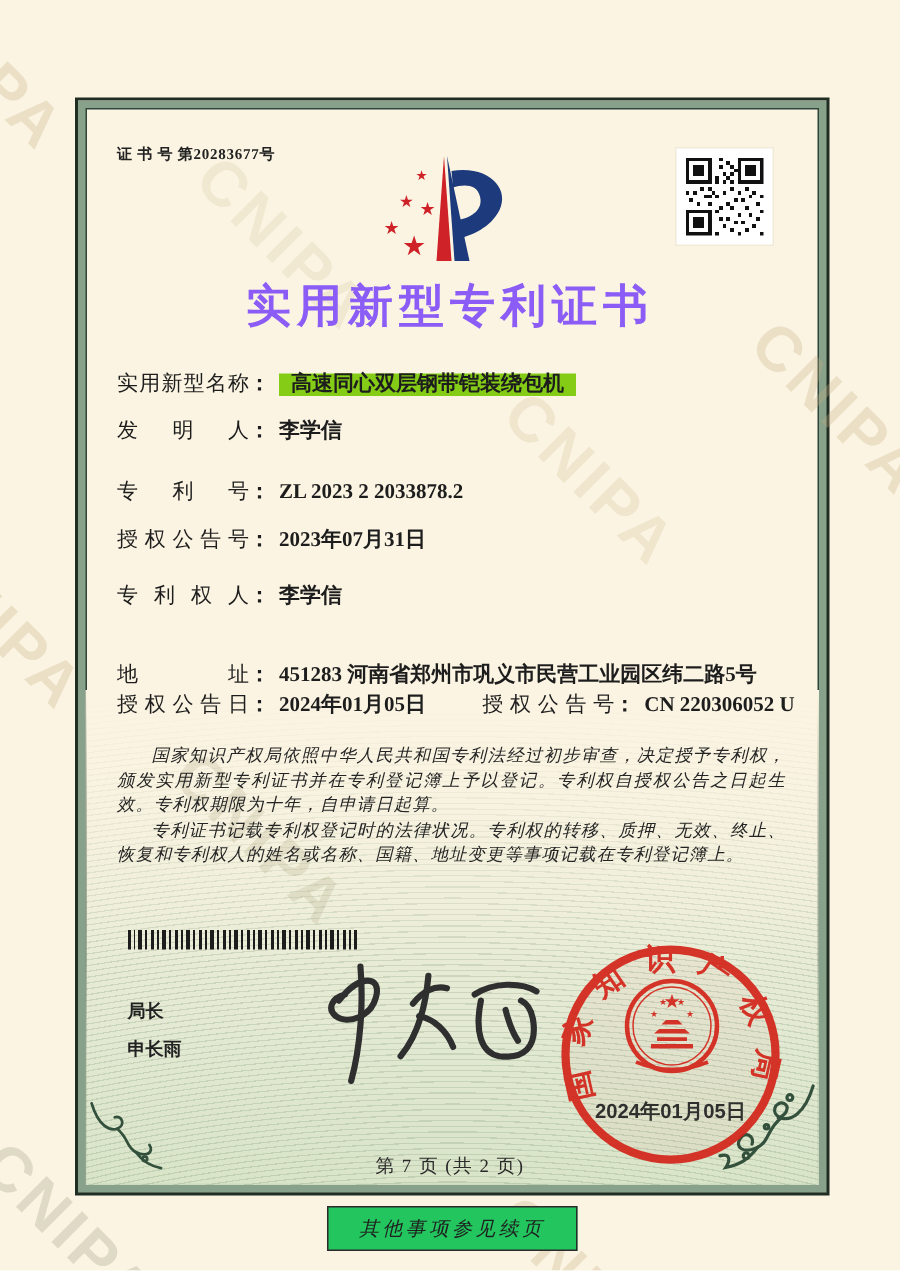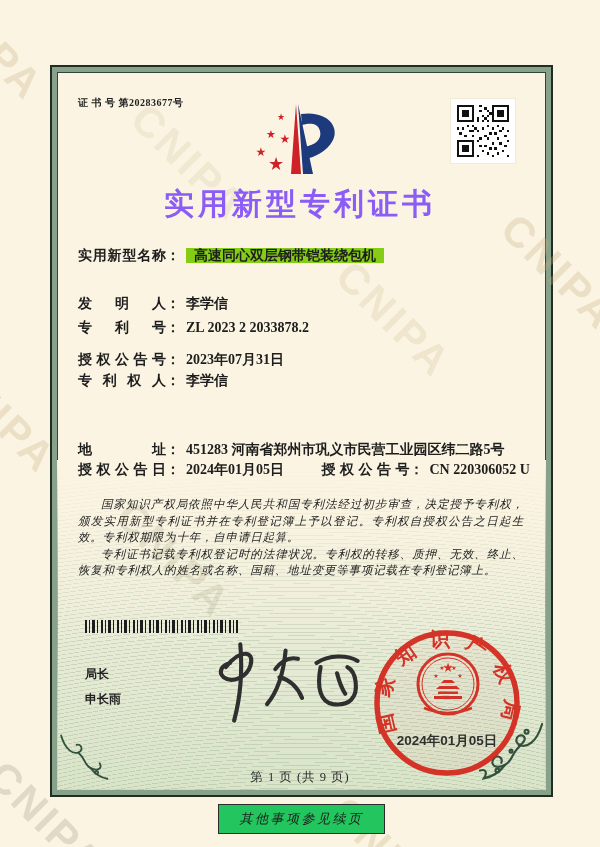--- a/index.html
+++ b/index.html
@@ -38,21 +38,21 @@
         padding:6px; box-shadow:0 0 0 1px rgba(0,0,0,0.04); }
   .qr svg { width:52px; height:52px; display:block; }
 
   .title { position:absolute; left:0; top:184px; width:600px; text-align:center;
            font-family:"Liberation Sans","DejaVu Sans",sans-serif;
            font-size:30px; font-weight:800; letter-spacing:4px; color:#8b5cf6; }
 
   
   .fields { position:absolute; left:78px; top:240px; width:450px; font-size:14px; color:#1d1d1d; }
   .frow { position:absolute; left:0; white-space:nowrap; }
-  .lbl { display:inline-block; width:88px; font-weight:700;
+  .lbl { display:inline-block; width:88px; font-weight:400;
          text-align:justify; text-align-last:justify; }
   .colon { font-weight:600; margin-right:6px; }
   .val { font-weight:600; }
   .val.hl { background:#84cc16; padding:0 8px; }
   .f2 { margin-left:34px; }
 
   
   .legal { position:absolute; left:78px; top:496px; width:446px; font-size:11.5px;
            line-height:16.5px; color:#242424; font-style:italic; text-align:justify; }
   .legal p { text-indent:2em; letter-spacing:0.8px; }
@@ -162,30 +162,30 @@
         </g>
       </svg>
     </div>
 
     <div class="title">实用新型专利证书</div>
 
     <div class="fields">
       <div class="frow" style="top:7px;">
         <span class="lbl">实用新型名称</span><span class="colon">：</span><span class="val hl">高速同心双层钢带铠装绕包机</span>
       </div>
-      <div class="frow" style="top:55px;">
+      <div class="frow" style="top:38px;">
         <span class="lbl">发明人</span><span class="colon">：</span><span class="val">李学信</span>
       </div>
       <div class="frow" style="top:79px;">
         <span class="lbl">专利号</span><span class="colon">：</span><span class="val">ZL 2023 2 2033878.2</span>
       </div>
       <div class="frow" style="top:111px;">
         <span class="lbl">授权公告号</span><span class="colon">：</span><span class="val">2023年07月31日</span>
       </div>
-      <div class="frow" style="top:132px;">
+      <div class="frow" style="top:148px;">
         <span class="lbl">专利权人</span><span class="colon">：</span><span class="val">李学信</span>
       </div>
       <div class="frow" style="top:201px;">
         <span class="lbl">地址</span><span class="colon">：</span><span class="val">451283 河南省郑州市巩义市民营工业园区纬二路5号</span>
       </div>
       <div class="frow" style="top:221px;">
         <span><span class="lbl">授权公告日</span><span class="colon">：</span><span class="val">2024年01月05日</span></span>
         <span class="f2"><span class="lbl">授权公告号</span><span class="colon">：</span><span class="val">CN 220306052 U</span></span>
       </div>
     </div>
@@ -233,20 +233,20 @@
         <text x="88" y="50" font-size="6" text-anchor="middle">★</text>
         <path d="M69 55 L83 55 L80 52 L72 52 Z"></path>
         <path d="M64 61 L88 61 L84.5 58 L67.5 58 Z"></path>
         <rect x="66" y="63.5" width="20" height="2.5"></rect>
         <rect x="62" y="68" width="28" height="3"></rect>
         <path d="M52 80 Q76 90 100 80" fill="none" stroke="#d3251a" stroke-width="2.5"></path>
       </g>
       <text x="75" y="117" text-anchor="middle" font-size="13.5" font-weight="bold" fill="#222222" font-family="Liberation Sans, DejaVu Sans, sans-serif">2024年01月05日</text>
     </svg>
 
-    <div class="page-indicator">第 1 页 (共 9 页)</div>
+    <div class="page-indicator">第 7 页 (共 2 页)</div>
 
     <div class="cont-box">
       <span>其他事项参见续页</span>
     </div>
 
   </div>
 </div>
 
 </body></html>

